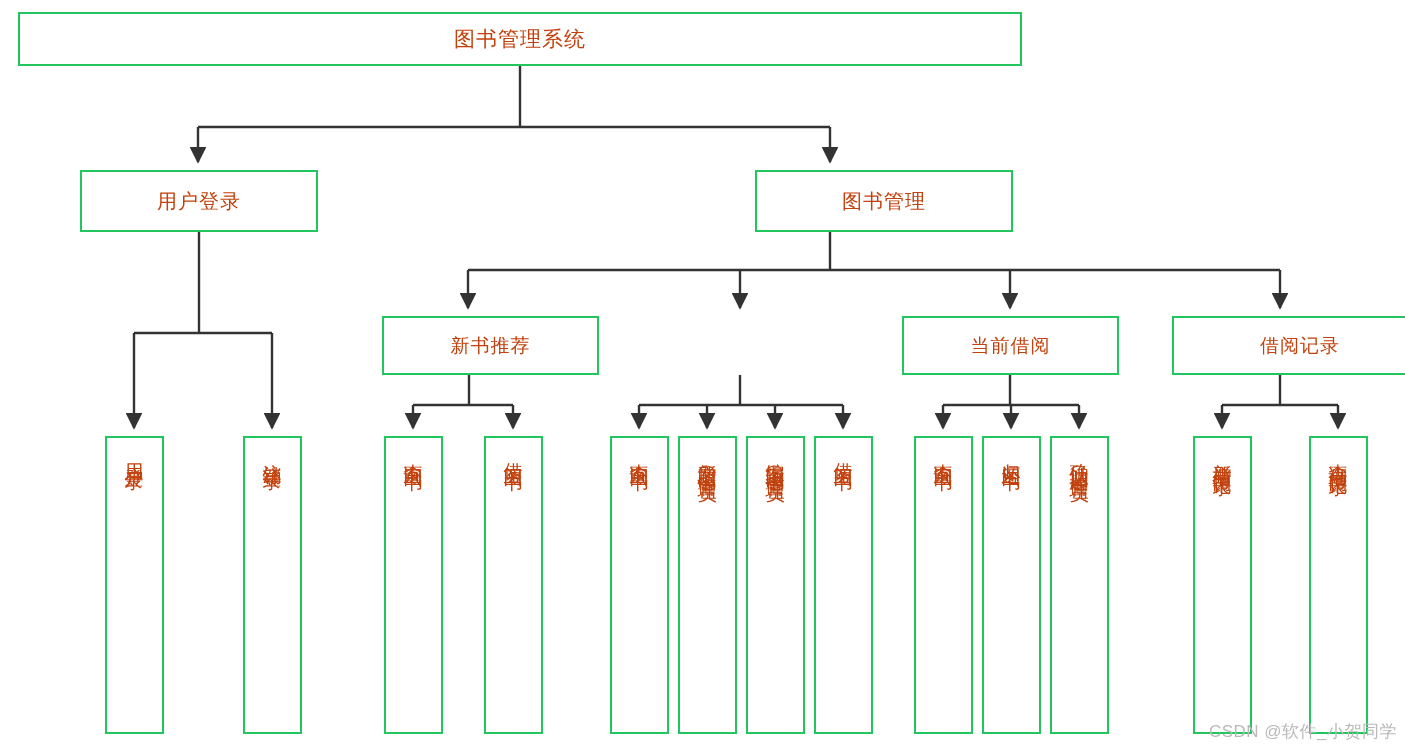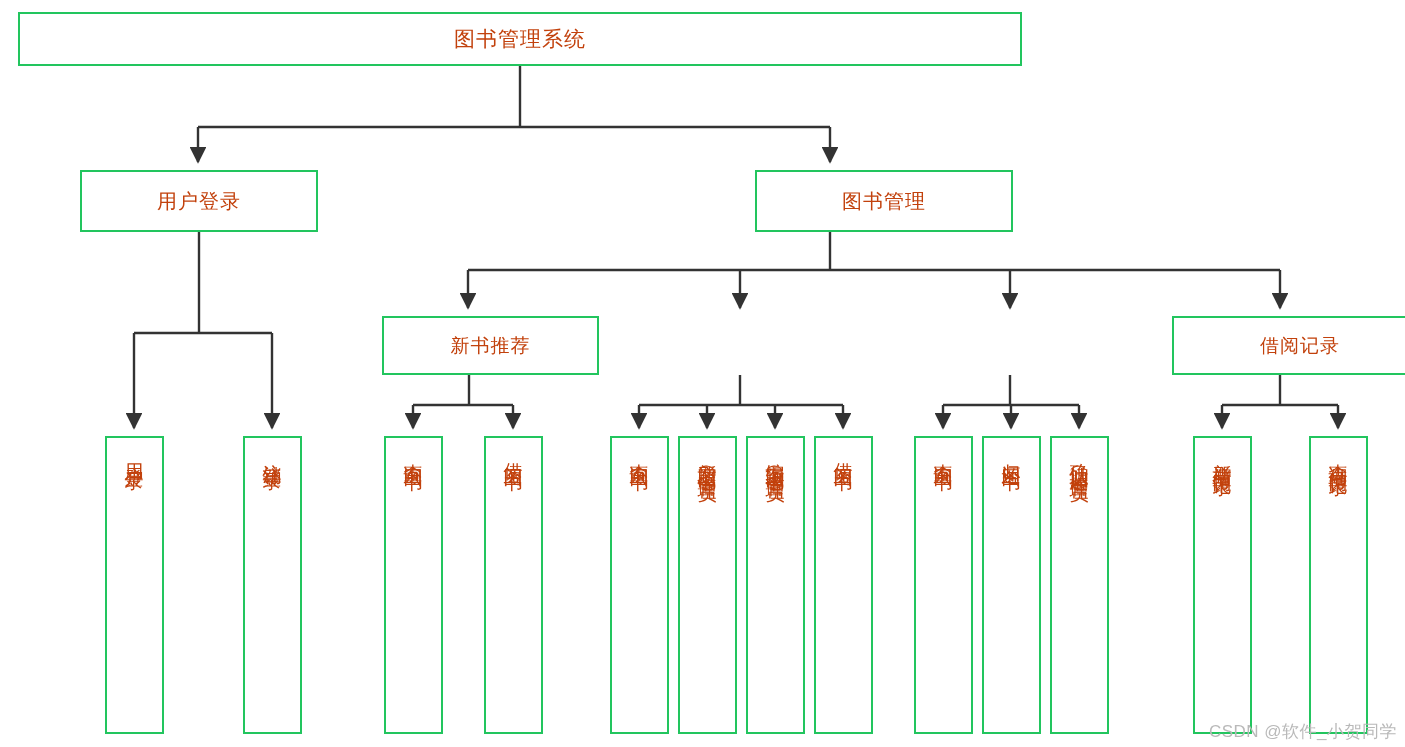--- a/index.html
+++ b/index.html
@@ -139,20 +139,23 @@
 
   <div class="node lvl1" style="left:711px;top:170px;width:258px;height:62px;margin-left:44px;">
     <span>图书管理</span>
   </div>
 
   <div class="node lvl2" style="left:382px;top:316px;width:217px;height:59px;">
     <span>新书推荐</span>
   </div>
 
 
+  <div class="node lvl2" style="left:902px;top:316px;width:217px;height:59px;">
+    <span>当前借阅</span>
+  </div>
 
   <div class="node lvl2" style="left:1172px;top:316px;width:256px;height:59px;">
     <span>借阅记录</span>
   </div>
 
   <div class="node leaf" style="left:105px;top:436px;width:59px;height:298px;">
     <span class="vtext">用户登录</span>
   </div>
   <div class="node leaf" style="left:243px;top:436px;width:59px;height:298px;">
     <span class="vtext">注销登录</span>

